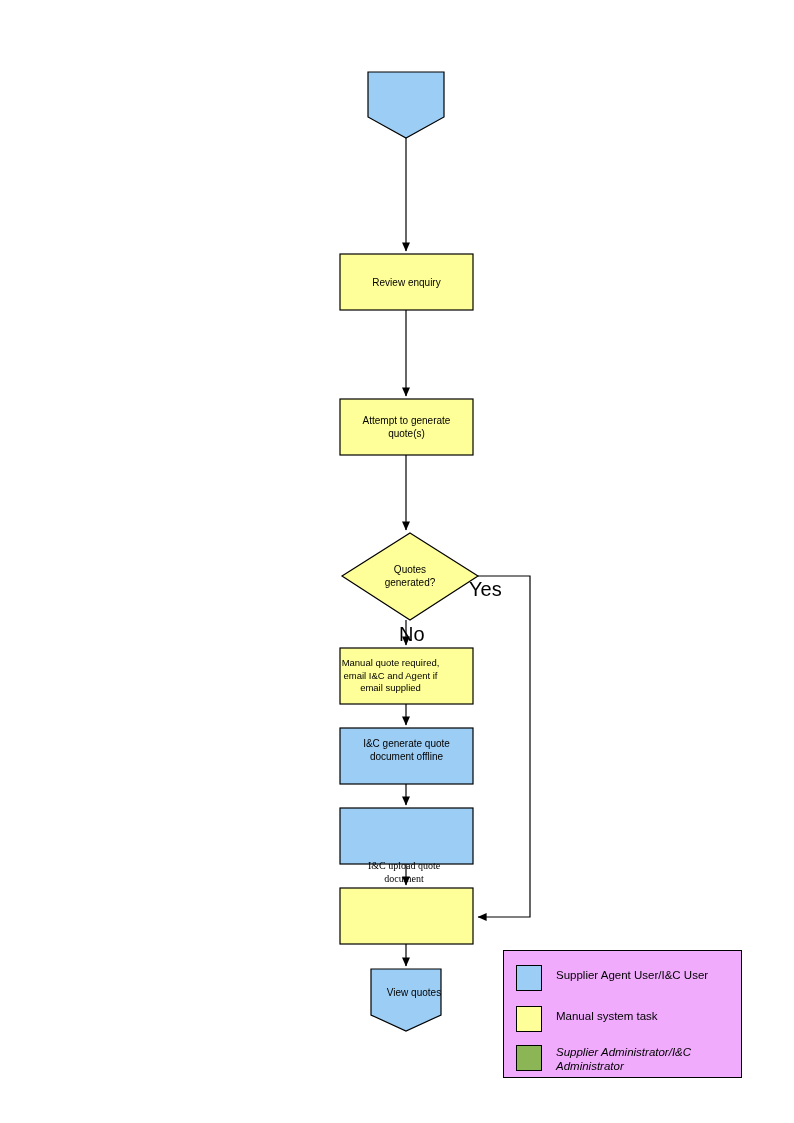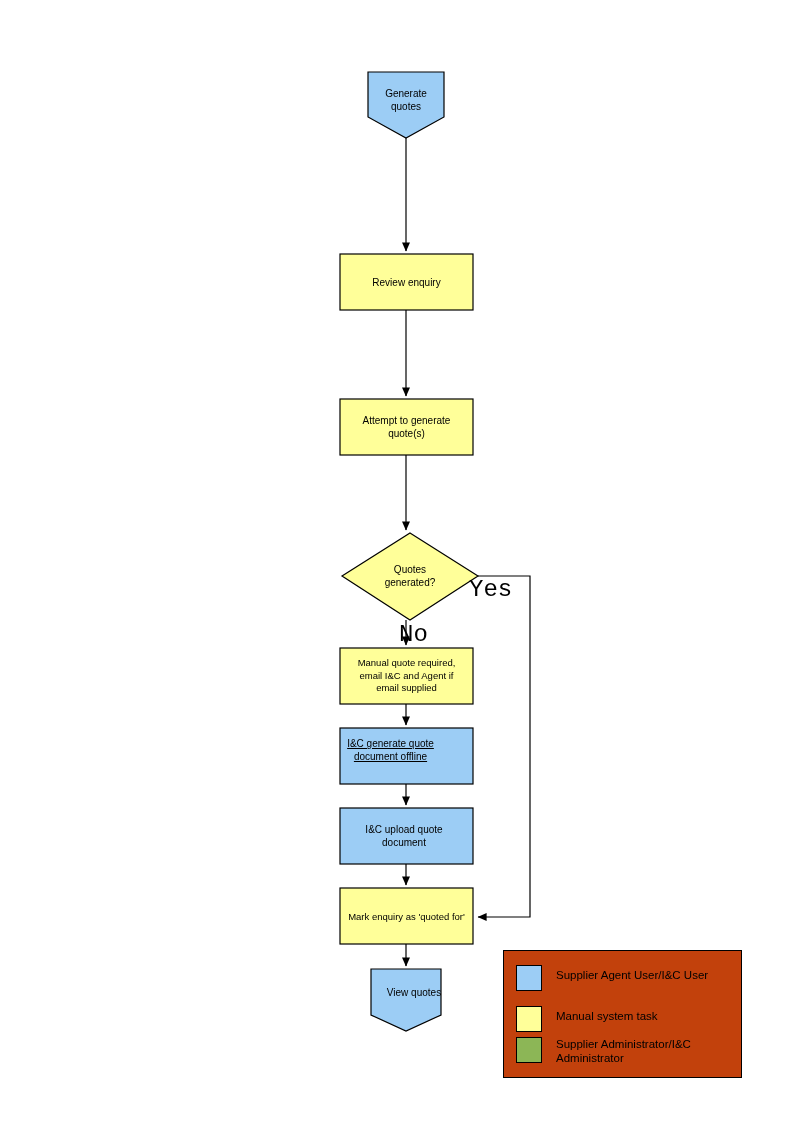--- a/index.html
+++ b/index.html
@@ -32,33 +32,33 @@
     justify-content: center;
     text-align: center;
     font-size: 10px;
     line-height: 13px;
     color: #000000;
     pointer-events: none;
     white-space: pre-line;
   }
   .branch-label {
     position: absolute;
-    font-size: 24px;
+    font-size: 20px;
     line-height: 27px;
     color: #000000;
-    font-family: Liberation Mono, monospace;
+    font-family: Liberation Sans, sans-serif;
   }
   .legend-box {
     position: absolute;
     left: 503px;
     top: 950px;
     width: 239px;
     height: 128px;
     border: 1px solid #000000;
-    background: #c2410c;
+    background: #f0abfc;
     box-sizing: border-box;
   }
   .legend-row {
     position: absolute;
     left: 12px;
     display: flex;
     align-items: flex-start;
   }
   .legend-swatch {
     width: 26px;
@@ -110,62 +110,59 @@
 
     <rect x="340" y="728" width="133" height="56" fill="#9CCDF5" stroke="#000000" stroke-width="1.2"></rect>
 
     <rect x="340" y="808" width="133" height="56" fill="#9CCDF5" stroke="#000000" stroke-width="1.2"></rect>
 
     <rect x="340" y="888" width="133" height="56" fill="#FFFF99" stroke="#000000" stroke-width="1.2"></rect>
 
     <path d="M371,969 L441,969 L441,1015 L406,1031 L371,1015 z" fill="#9CCDF5" stroke="#000000" stroke-width="1.2"></path>
   </svg>
 
-  <div class="node-label" style="left:368px; top:72px; width:76px; height:56px;">Generate
-quotes</div>
 
   <div class="node-label" style="left:340px; top:399px; width:133px; height:56px;">Attempt to generate
 quote(s)</div>
 
   <div class="node-label" style="left:340px; top:254px; width:133px; height:56px;">Review enquiry</div>
 
   <div class="node-label" style="left:342px; top:540px; width:136px; height:72px;">Quotes
 generated?</div>
 
-  <div class="node-label" style="left:340px; top:648px; width:133px; height:56px; font-size:9.5px; line-height:12.5px;">Manual quote required,
+  <div class="node-label" style="left:324px; top:648px; width:133px; height:56px; font-size:9.5px; line-height:12.5px;">Manual quote required,
 email I&amp;C and Agent if
 email supplied</div>
 
-  <div class="node-label" style="left:324px; top:728px; width:133px; height:44px;text-decoration:underline;">I&amp;C generate quote
+  <div class="node-label" style="left:340px; top:728px; width:133px; height:44px;">I&amp;C generate quote
 document offline</div>
 
-  <div class="node-label" style="left:340px; top:808px; width:128px; height:56px;">I&amp;C upload quote
+  <div class="node-label" style="left:340px; top:844px; width:128px; height:56px;font-family:Liberation Serif, serif;">I&amp;C upload quote
 document</div>
 
-  <div class="node-label" style="left:338px; top:888px; width:137px; height:56px; font-size:9.5px;">Mark enquiry as 'quoted for'</div>
 
   <div class="node-label" style="left:371px; top:969px; width:70px; height:46px;margin-left:8px;">View quotes</div>
 
   <div class="branch-label" style="left:469px; top:576px;">Yes</div>
 
   <div class="branch-label" style="left:375px; top:621px;margin-left:24px;">No</div>
 
   <div class="legend-box">
 
     <div class="legend-row" style="top:14px;">
       <span class="legend-swatch" style="background:#9CCDF5;"></span>
       <span class="legend-text">Supplier Agent User/I&amp;C User</span>
     </div>
 
     <div class="legend-row" style="top:55px;">
       <span class="legend-swatch" style="background:#FFFF99;"></span>
       <span class="legend-text">Manual system task</span>
     </div>
 
-    <div class="legend-row" style="top:86px;">
+    <div class="legend-row" style="top:94px;font-style:italic;">
       <span class="legend-swatch" style="background:#8CB656;"></span>
       <span class="legend-text" style="padding-top:0;">Supplier Administrator/I&amp;C
 Administrator</span>
     </div>
 
   </div>
 
 </div>
 
 </body></html>

